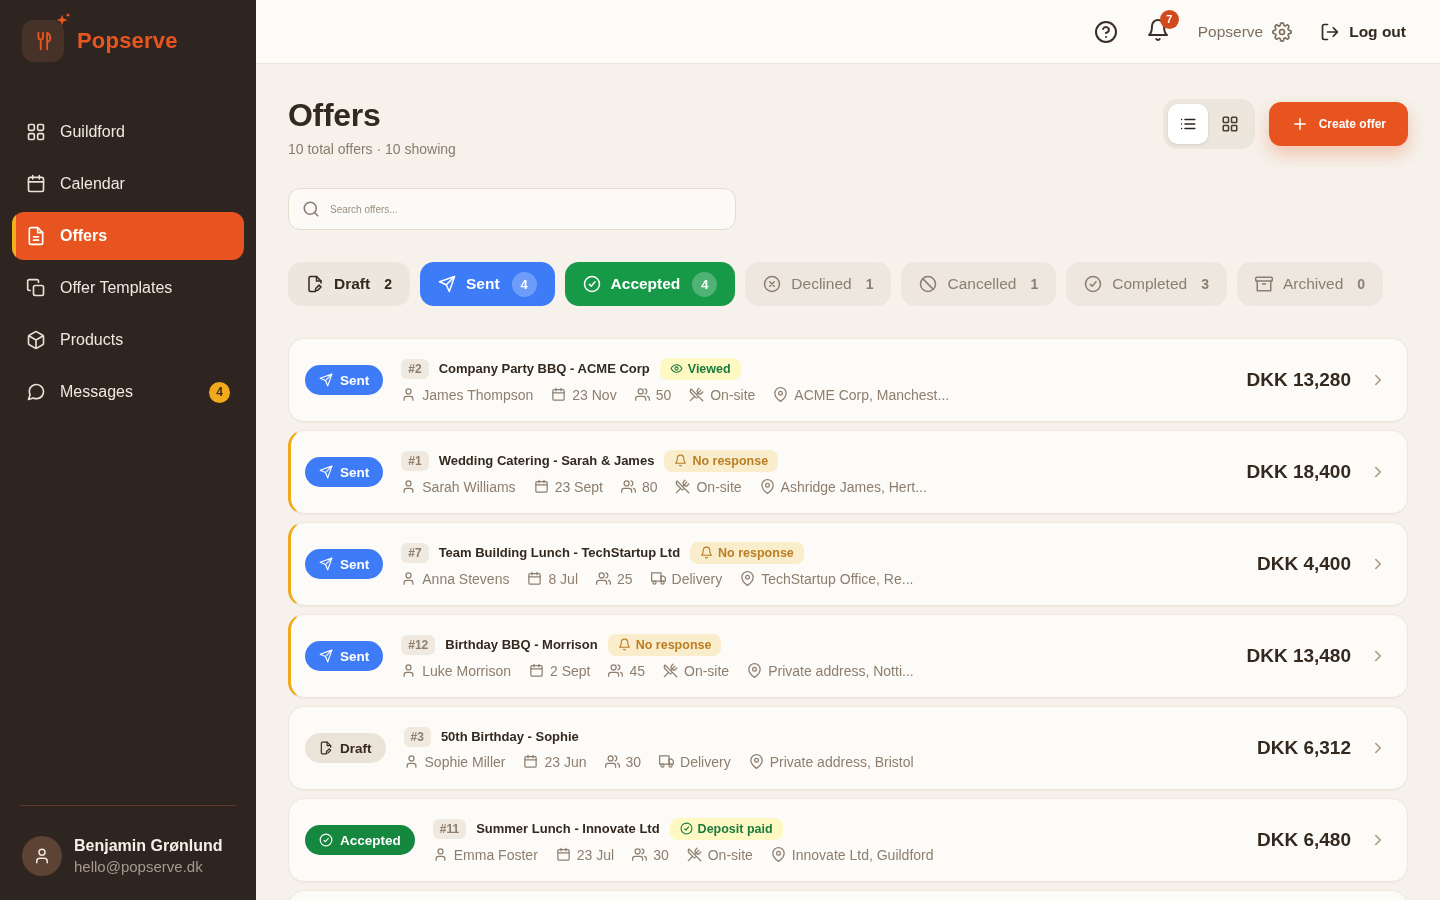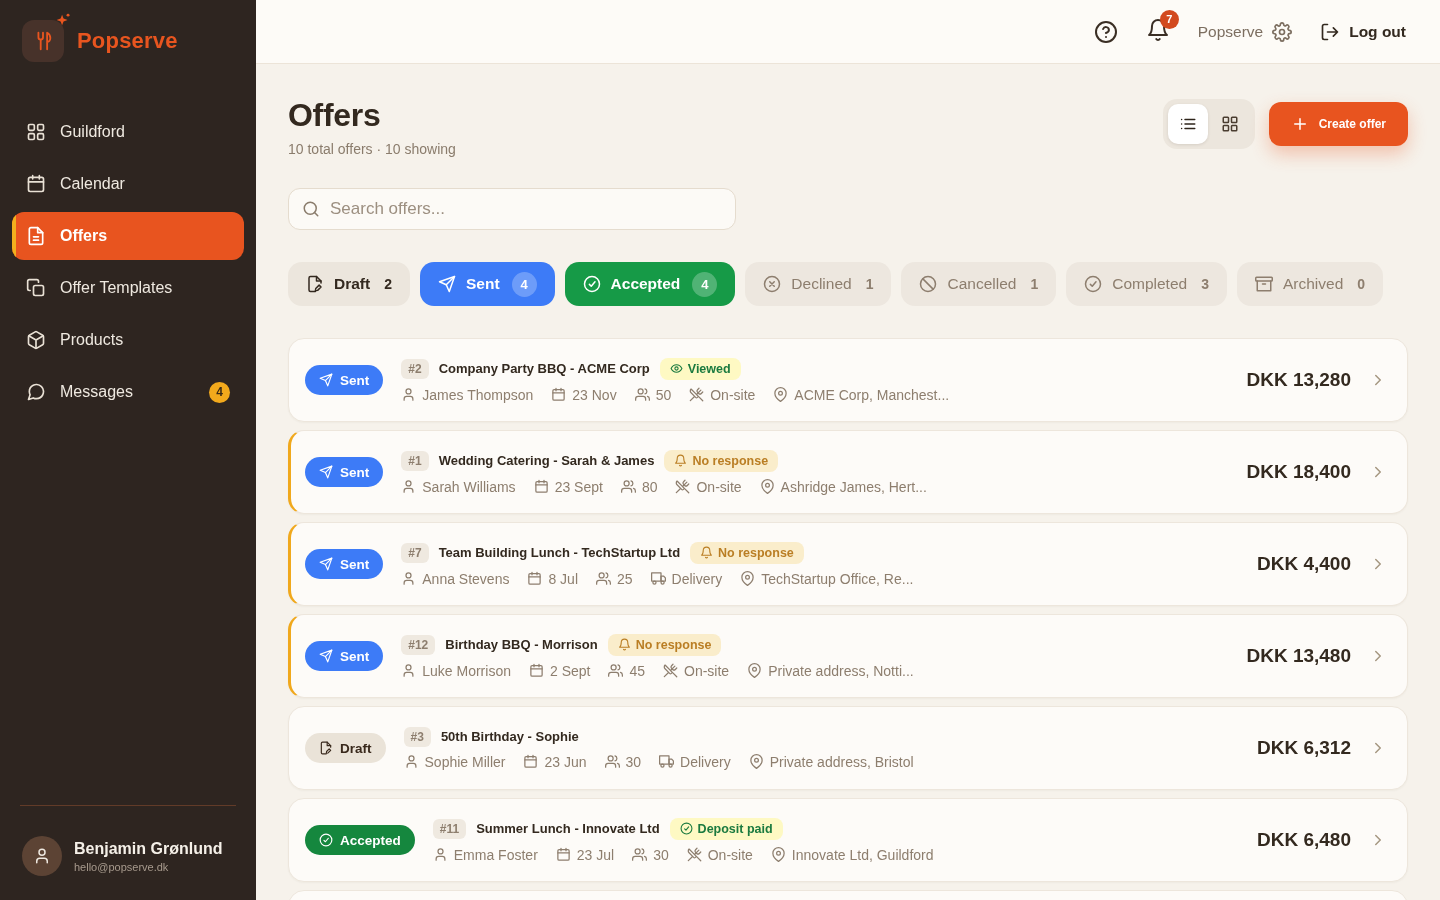--- a/index.html
+++ b/index.html
@@ -23,21 +23,21 @@
   .nav-item .icon { width:20px; height:20px; color:#E9E1D5; }
   .nav-item.nav-active { background:#E8541F; color:#FFFFFF; font-weight:600; }
   .nav-item.nav-active .icon { color:#FFF; }
   .nav-item.nav-active::before { content:""; position:absolute; left:0; top:0; bottom:0; width:4px; background:#F2B01E; }
   .nav-badge { margin-left:auto; width:21px; height:21px; border-radius:999px; background:#F2A91C; color:#3A2A15; font-size:12px; font-weight:700; display:flex; align-items:center; justify-content:center; }
   .sidebar-spacer { flex:1; }
   .user-box { margin:0 20px; border-top:1px solid rgba(232,120,60,.28); padding:30px 2px 24px 2px; display:flex; align-items:center; gap:12px; }
   .avatar { width:40px; height:40px; border-radius:999px; background:#5C4334; display:flex; align-items:center; justify-content:center; }
   .avatar .icon { width:18px; height:18px; color:#EFE9E0; }
   .user-name { font-size:16px; font-weight:700; color:#F5F0E8; }
-  .user-email { font-size:11px; color:#A79A8D; margin-top:3px; }
+  .user-email { font-size:15px; color:#A79A8D; margin-top:3px; }
 
   
   .right { flex:1; display:flex; flex-direction:column; min-width:0; }
   .topbar { height:64px; flex:none; background:#FDFBF7; border-bottom:1px solid #ECE4D8; display:flex; align-items:center; justify-content:flex-end; gap:28px; padding:0 34px; }
   .topbar-icon-btn { width:24px; height:24px; color:#3A2E24; cursor:pointer; }
   .bell-wrap { position:relative; cursor:pointer; }
   .bell-badge { position:absolute; top:-8px; right:-9px; min-width:19px; height:19px; border-radius:999px; background:#D2491E; color:#FFF; font-size:11px; font-weight:700; display:flex; align-items:center; justify-content:center; padding:0 5px; }
   .account { display:flex; align-items:center; gap:9px; cursor:pointer; }
   .account-label { font-size:15.5px; color:#7C6E60; }
   .account .icon { width:20px; height:20px; color:#7C6E60; }
@@ -53,21 +53,21 @@
   .header-actions { display:flex; align-items:center; gap:14px; margin-top:3px; }
   .view-toggle { background:#ECE6DD; border-radius:14px; padding:5px; display:flex; gap:2px; }
   .toggle-btn { width:40px; height:40px; border-radius:10px; display:flex; align-items:center; justify-content:center; cursor:pointer; color:#4A3D30; }
   .toggle-btn .icon { width:18px; height:18px; }
   .toggle-btn.toggle-active { background:#FFFFFF; box-shadow:0 1px 3px rgba(60,45,30,.12); color:#2E241B; }
   .create-btn { height:44px; border:none; border-radius:12px; background:#E8541F; color:#FFF; font-family:inherit; font-size:12px; font-weight:700; display:flex; align-items:center; gap:10px; padding:0 22px; cursor:pointer; box-shadow:0 8px 18px rgba(232,84,31,.30); }
   .create-btn .icon { width:18px; height:18px; color:#FFF; }
 
   .search-bar { margin-top:30px; width:448px; height:42px; background:#FCFAF6; border:1.5px solid #E5DCCE; border-radius:12px; display:flex; align-items:center; gap:10px; padding:0 13px; }
   .search-bar .icon { width:18px; height:18px; color:#8A7C6C; }
-  .search-bar input { flex:1; border:none; outline:none; background:transparent; font-family:inherit; font-size:17px; color:#3b82f6; }
+  .search-bar input { flex:1; border:none; outline:none; background:transparent; font-family:inherit; font-size:10px; color:#3b82f6; }
   .search-bar input::placeholder { color:#9C8F80; }
 
   .chips { margin-top:32px; display:flex; gap:10px; }
   .chip { height:44px; border-radius:14px; display:flex; align-items:center; gap:10px; padding:0 18px; font-size:15.5px; cursor:pointer; white-space:nowrap; }
   .chip .icon { width:18px; height:18px; }
   .chip .count { font-weight:700; margin-left:4px; font-size:14px; }
   .chip-draft { background:#ECE6DD; color:#33291F; font-weight:600; }
   .chip-sent { background:#3D7BF7; color:#FFF; font-weight:600; }
   .chip-accepted { background:#169A47; color:#FFF; font-weight:600; }
   .chip-muted { background:#EDE7DF; color:#8D7E6E; }

